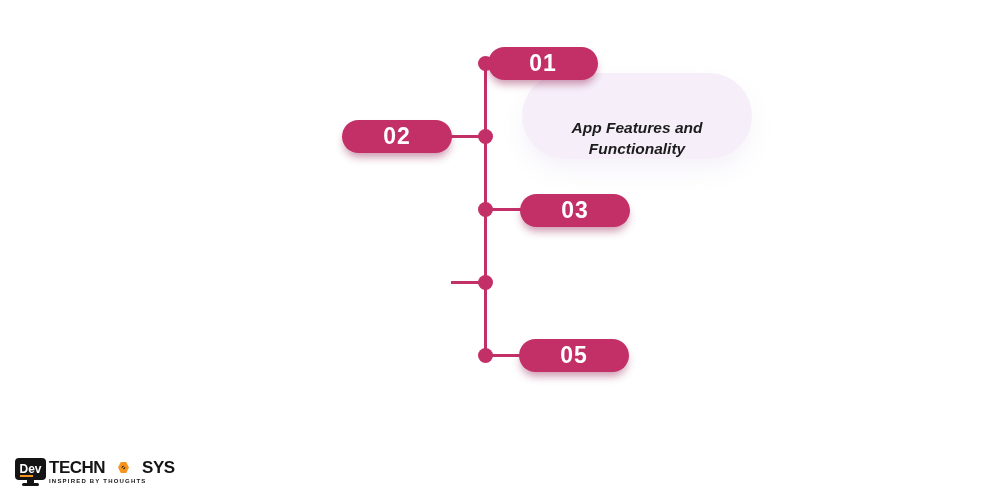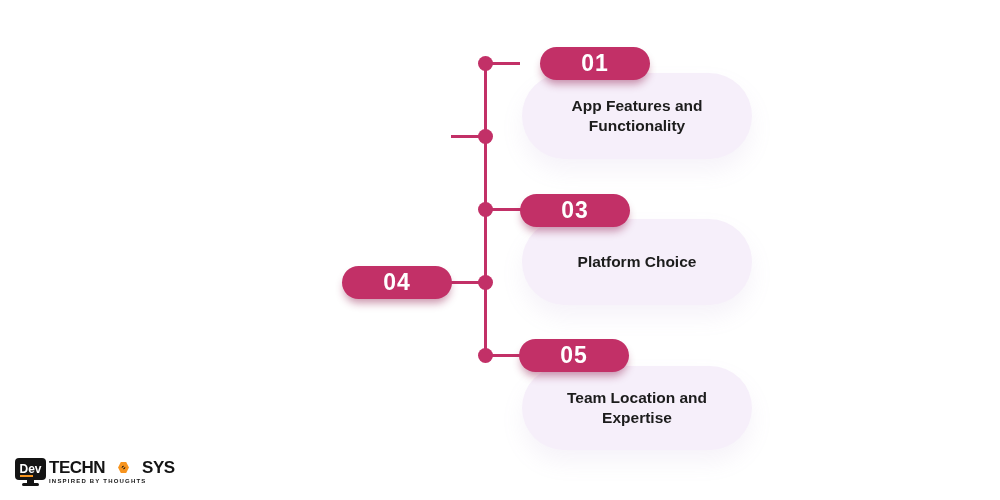--- a/index.html
+++ b/index.html
@@ -37,32 +37,33 @@
   .c5{left:487px;top:354px;width:33px}
 
   
   .pill{
     position:absolute;width:110px;height:33px;border-radius:17px;
     background:var(--accent);color:#fff;z-index:3;
     display:flex;align-items:center;justify-content:center;
     box-shadow:0 6px 9px -2px rgba(140,20,70,.45);
   }
   .pill span{font-size:23px;font-weight:bold;letter-spacing:1px;line-height:1;}
-  .p1{left:540px;top:47px}
+  .p1{left:488px;top:47px}
   .p2{left:342px;top:120px}
   .p3{left:520px;top:194px}
   .p4{left:342px;top:266px}
   .p5{left:519px;top:339px}
 
   
   .card{
     position:absolute;width:230px;border-radius:44px;
     background:var(--card-bg);z-index:2;
-    display:flex;align-items:center;justify-content:center;text-align:center;
+    display:flex;align-items:flex-end;justify-content:center;text-align:center;
     box-shadow:0 12px 22px rgba(170,140,195,.10);
+    font-style:italic;
   }
   .card .label{
     font-size:15.5px;font-weight:600;color:var(--text-dark);
     line-height:1.32;max-width:195px;
   }
   .card1{left:522px;top:73px;height:86px}
   .card2{left:218px;top:151px;height:83px}
   .card3{left:522px;top:219px;height:86px}
   .card4{left:218px;top:295px;height:84px}
   .card5{left:522px;top:366px;height:84px}
@@ -103,35 +104,29 @@
   <div class="connector c4"></div>
   <div class="connector c5"></div>
 
   <div class="card card1">
     <span class="label">App Features and Functionality</span>
   </div>
   <div class="pill p1">
     <span>01</span>
   </div>
 
+  <div class="pill p2">
+    <span>02</span>
+  </div>
 
-  <div class="card card3">
-    <span class="label">Platform Choice</span>
-  </div>
   <div class="pill p3">
     <span>03</span>
   </div>
 
-  <div class="pill p4">
-    <span>04</span>
-  </div>
 
-  <div class="card card5">
-    <span class="label">Team Location and Expertise</span>
-  </div>
   <div class="pill p5">
     <span>05</span>
   </div>
 
   <div class="logo">
     <div class="monitor-wrap">
       <div class="monitor">
         <span class="monitor-text">Dev</span>
         <div class="monitor-underline"></div>
       </div>

